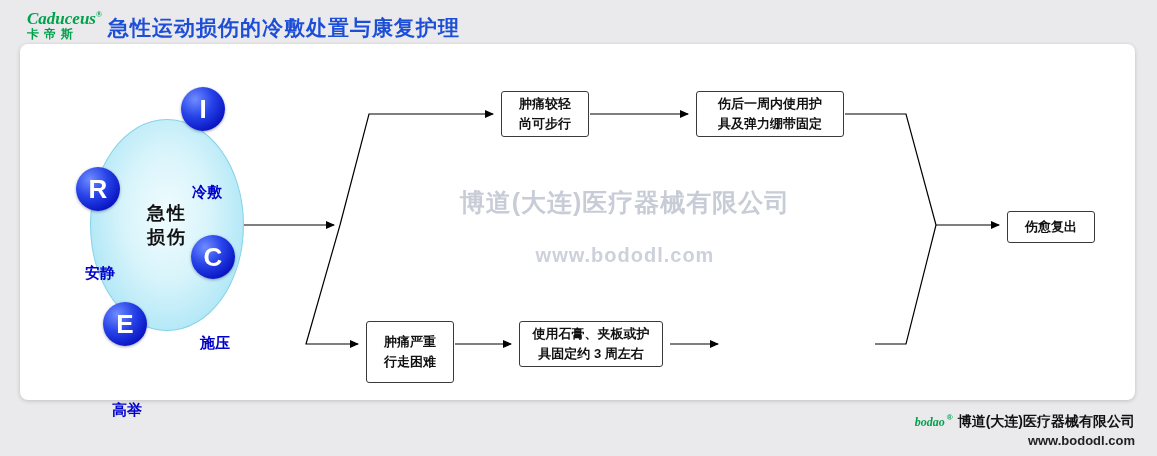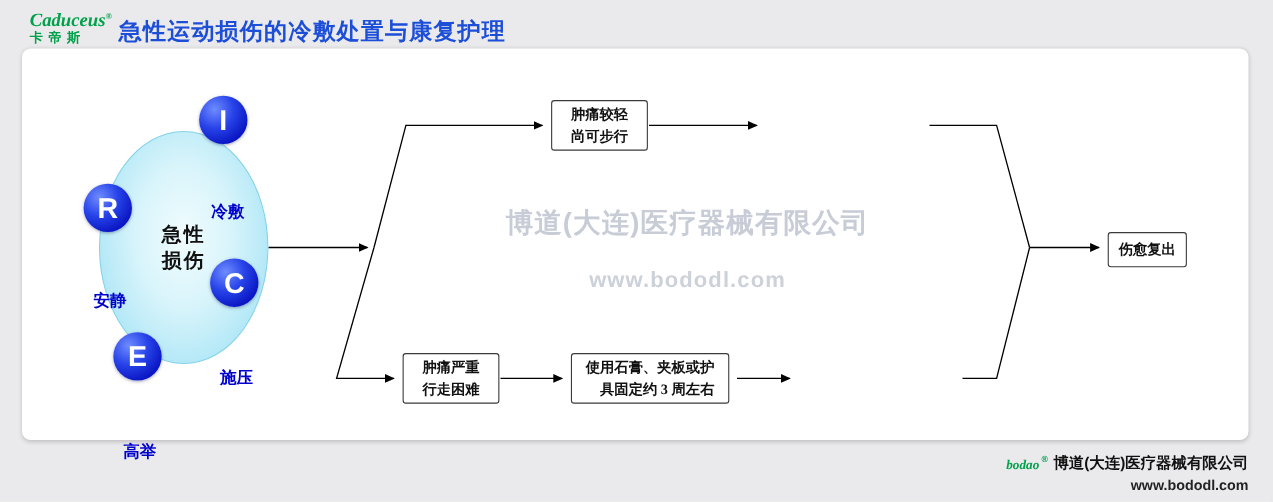--- a/index.html
+++ b/index.html
@@ -60,28 +60,28 @@
   .circle-i { left: 161px; top: 43px; }  .label-i { left: 152px; top: 95px; }
   .circle-r { left: 56px;  top: 123px; } .label-r { left: 45px;  top: 176px; font-family: Liberation Serif, serif; }
   .circle-c { left: 171px; top: 191px; } .label-c { left: 160px; top: 246px; }
   .circle-e { left: 83px;  top: 258px; } .label-e { left: 72px;  top: 313px; }
 
   
   .flow-box {
     position: absolute; background: #ffffff; border: 1px solid #3a3a3a; border-radius: 3px;
     font-size: 13px; font-weight: bold; color: #111;
     display: flex; align-items: center; justify-content: center;
-    text-align: right; line-height: 1.55; white-space: pre-line; z-index: 2; font-family: Liberation Serif, serif;
+    text-align: center; line-height: 1.55; white-space: pre-line; z-index: 2;
   }
   .box-mild        { left: 481px; top: 47px;  width: 88px;  height: 46px; }
   .box-mild-tx     { left: 676px; top: 47px;  width: 148px; height: 46px; }
-  .box-severe      { left: 346px; top: 277px; width: 88px;  height: 46px; }
+  .box-severe      { left: 346px; top: 277px; width: 88px;  height: 62px; }
   .box-severe-tx1  { left: 499px; top: 277px; width: 144px; height: 46px; }
   .box-severe-tx2  { left: 706px; top: 277px; width: 148px; height: 46px; }
-  .box-outcome     { left: 987px; top: 167px; width: 72px;  height: 32px; }
+  .box-outcome     { left: 987px; top: 167px; width: 88px;  height: 32px; }
 
   
   .wm-company {
     position: absolute; left: 395px; top: 142px; width: 420px; text-align: center;
     font-size: 25px; font-weight: bold; color: #c7ccd6;
     text-shadow: 1px 1px 0 #ffffff; letter-spacing: 1px; z-index: 1;
   }
   .wm-url {
     position: absolute; left: 455px; top: 200px; width: 300px; text-align: center;
     font-size: 20px; font-weight: bold; color: #ccd1da;
@@ -152,20 +152,22 @@
       </div>
     <div class="rice-label label-c">施压</div>
 
     <div class="rice-circle circle-e">
         <span>E</span>
       </div>
     <div class="rice-label label-e">高举</div>
 
     <div class="flow-box box-mild">肿痛较轻
 尚可步行</div>
+    <div class="flow-box box-mild-tx">伤后一周内使用护
+具及弹力绷带固定</div>
     <div class="flow-box box-severe">肿痛严重
 行走困难</div>
     <div class="flow-box box-severe-tx1">使用石膏、夹板或护
 具固定约 3 周左右</div>
     <div class="flow-box box-outcome">伤愈复出</div>
 
   </div>
 
   <div class="footer">
     <div class="footer-line1"><span class="footer-brand">bodao</span><span class="footer-reg">®</span><span>博道(大连)医疗器械有限公司</span></div>

